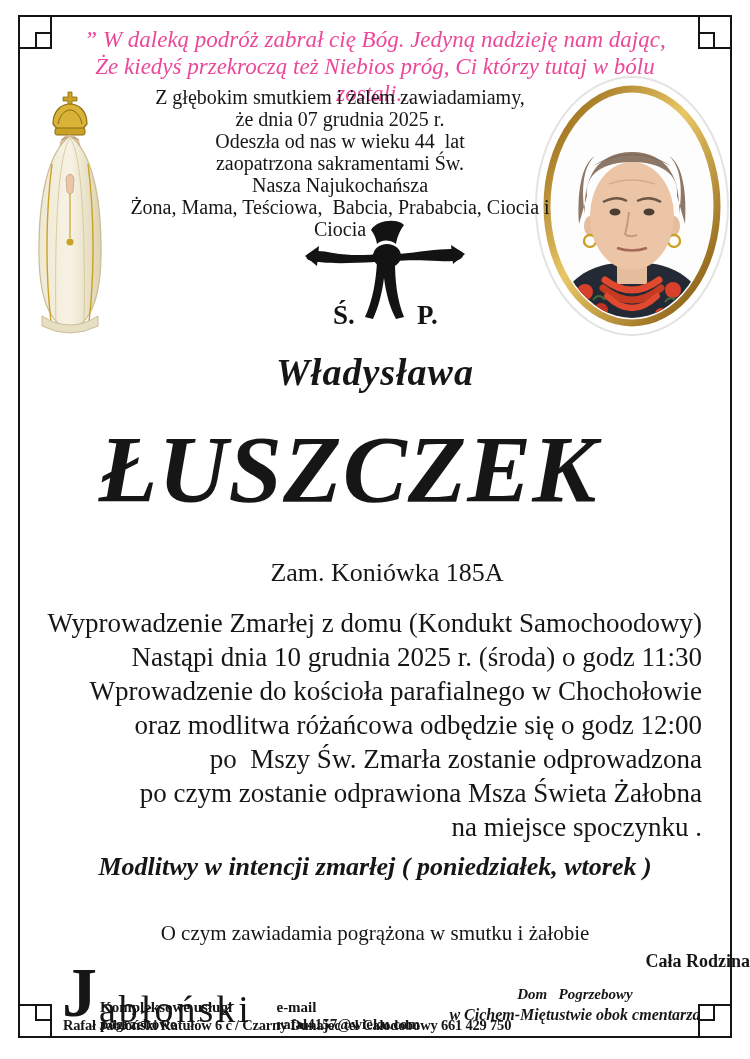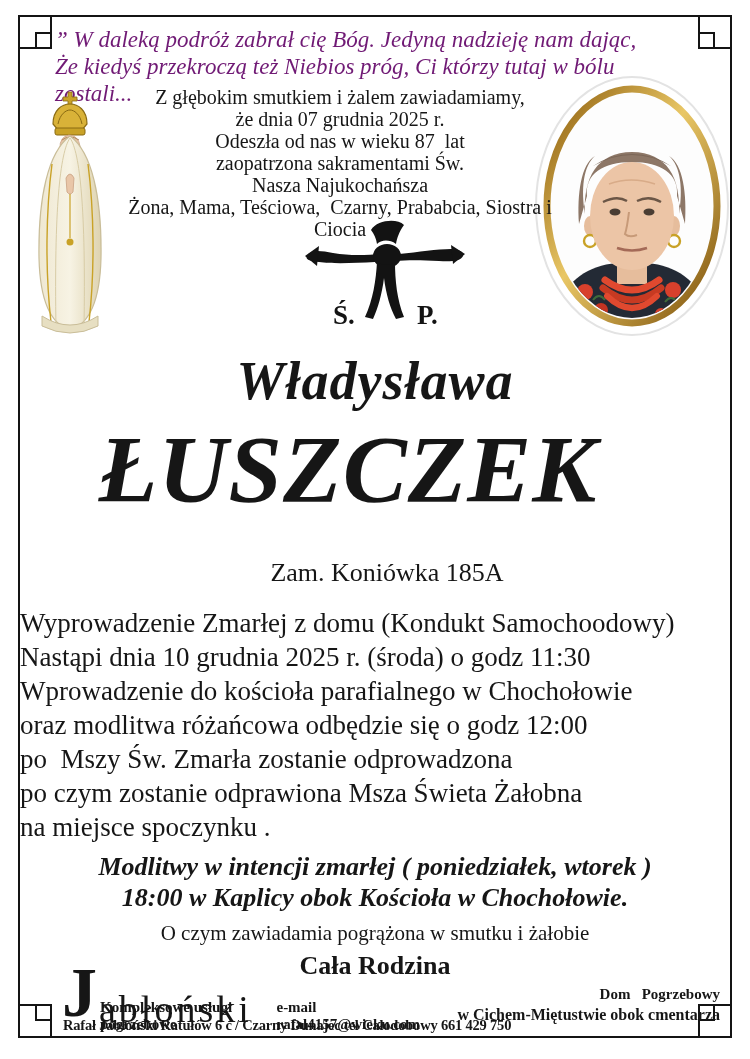--- a/index.html
+++ b/index.html
@@ -15,69 +15,69 @@
   .fl-right{left:730px;top:49px;width:2px;height:955px;}
   .corner-big{position:absolute;width:34px;height:34px;border:2px solid #141414;box-sizing:border-box;background:#fff;}
   .corner-small{position:absolute;width:17px;height:17px;border:2px solid #141414;box-sizing:border-box;background:#fff;}
   .cb-tl{left:18px;top:15px;}   .cs-tl{left:35px;top:32px;}
   .cb-tr{left:698px;top:15px;}  .cs-tr{left:698px;top:32px;}
   .cb-bl{left:18px;top:1004px;} .cs-bl{left:35px;top:1004px;}
   .cb-br{left:698px;top:1004px;}.cs-br{left:698px;top:1004px;}
   
   .line{white-space:pre-wrap;}
   .quote{
-    position:absolute;left:55px;top:26px;width:640px;
-    font-style:italic;font-size:23px;line-height:27px;color:#701a75;
+    position:absolute;left:55px;top:26px;width:640px;text-align:center;
+    font-style:italic;font-size:23px;line-height:27px;color:#ec4899;
   }
   .announcement{
     position:absolute;left:115px;top:86px;width:450px;text-align:center;
     font-size:20px;line-height:22px;
   }
   .cross-block{position:absolute;left:303px;top:216px;width:164px;height:118px;}
   .first-name{
     position:absolute;left:0;top:350px;width:750px;text-align:center;
-    font-size:54px;font-weight:bold;font-style:italic;letter-spacing:1px;
+    font-size:38px;font-weight:bold;font-style:italic;letter-spacing:1px;
   }
   .last-name{
     position:absolute;left:0;top:414px;width:696px;text-align:center;
     font-size:96px;font-weight:bold;font-style:italic;letter-spacing:1px;
   }
   .residence{
     position:absolute;left:0;top:558px;width:750px;text-align:center;font-size:26px;margin-left:12px;
   }
   .ceremony{
-    position:absolute;left:20px;top:606px;width:682px;text-align:left;
+    position:absolute;left:20px;top:606px;width:682px;text-align:right;
     font-size:27px;line-height:34px;
   }
   .prayers{
     position:absolute;left:20px;top:851px;width:710px;text-align:center;
     font-size:26px;line-height:31px;font-weight:bold;font-style:italic;
   }
   .closing-1{position:absolute;left:0;top:921px;width:750px;text-align:center;font-size:21px;}
-  .closing-2{position:absolute;left:0;top:951px;width:750px;text-align:center;font-size:26px;font-weight:bold;}
+  .closing-2{position:absolute;left:0;top:951px;width:750px;text-align:right;font-size:18px;font-weight:bold;}
   
   .logo-initial{
     position:absolute;left:62px;top:958px;font-size:70px;font-weight:bold;
     line-height:70px;font-family:"Liberation Serif",serif;
   }
   .logo-rest{
     position:absolute;left:99px;top:962px;font-size:38px;font-weight:normal;
     letter-spacing:3px;line-height:38px;margin-top:28px;
   }
   .logo-row2{
     position:absolute;left:100px;top:999px;width:320px;display:flex;gap:28px;
     font-size:15px;font-weight:bold;white-space:nowrap;
   }
   .logo-row3{
     position:absolute;left:63px;top:1017px;font-size:14.5px;font-weight:bold;
     white-space:nowrap;letter-spacing:-0.2px;
   }
   .chapel{
-    position:absolute;left:430px;top:984px;width:290px;text-align:right;
-    font-weight:bold;
+    position:absolute;left:430px;top:984px;width:290px;text-align:center;
+    font-weight:bold;font-style:italic;
   }
   .chapel-1{font-size:15px;line-height:20px;}
   .chapel-2{font-size:16px;line-height:22px;}
 </style>
 </head>
 <body>
 
 <div class="page">
 
   <div>
@@ -178,24 +178,24 @@
       <ellipse cx="116" cy="138" rx="5.5" ry="3.4" fill="#4a3d33"></ellipse>
       <path d="M96,138 q-2,16 -4,22 q4,4 12,1" stroke="#c79a78" stroke-width="2" fill="none"></path>
       <path d="M84,174 q15,5 30,0" stroke="#a46a57" stroke-width="2.6" fill="none"></path>
       <path d="M76,110 q22,-8 46,0" stroke="#d8ab88" stroke-width="1.6" fill="none"></path>
     </g>
   </svg>
 
   <div class="announcement">
     <div class="line">Z głębokim smutkiem i żalem zawiadamiamy,</div>
     <div class="line">że dnia 07 grudnia 2025 r.</div>
-    <div class="line">Odeszła od nas w wieku 87  lat</div>
+    <div class="line">Odeszła od nas w wieku 44  lat</div>
     <div class="line">zaopatrzona sakramentami Św.</div>
     <div class="line">Nasza Najukochańsza</div>
-    <div class="line">Żona, Mama, Teściowa,  Czarny, Prababcia, Siostra i Ciocia</div>
+    <div class="line">Żona, Mama, Teściowa,  Babcia, Prababcia, Ciocia i Ciocia</div>
   </div>
 
   <div class="cross-block">
     <svg width="164" height="118" viewBox="0 0 164 118">
       <g fill="#131313">
 
         <path d="M68,14 C74,4 94,2 101,9 C96,16 94,22 93,28 C86,23 78,24 74,28 C73,22 71,18 68,14 Z"></path>
 
         <path d="M4,40 C8,33 18,35 30,37 C48,40 62,39 80,38 L96,38 C116,36 134,33 148,33 C156,33 161,36 160,40 C158,45 148,46 136,45 C118,44 104,44 92,45 L72,46 C52,47 30,48 16,46 C8,45 2,44 4,40 Z"></path>
         <path d="M2,40 L16,30 L14,50 Z"></path>
@@ -221,21 +221,20 @@
     <div class="line">Nastąpi dnia 10 grudnia 2025 r. (środa) o godz 11:30</div>
     <div class="line">Wprowadzenie do kościoła parafialnego w Chochołowie</div>
     <div class="line">oraz modlitwa różańcowa odbędzie się o godz 12:00</div>
     <div class="line">po  Mszy Św. Zmarła zostanie odprowadzona</div>
     <div class="line">po czym zostanie odprawiona Msza Świeta Żałobna</div>
     <div class="line">na miejsce spoczynku .</div>
   </div>
 
   <div class="prayers">
     <div class="line">Modlitwy w intencji zmarłej ( poniedziałek, wtorek )</div>
-    <div class="line">18:00 w Kaplicy obok Kościoła w Chochołowie.</div>
   </div>
 
   <div class="closing-1 line">O czym zawiadamia pogrążona w smutku i żałobie</div>
   <div class="closing-2 line">Cała Rodzina</div>
 
   <div>
     <div class="logo-initial">J</div>
     <div class="logo-rest">abłoński</div>
     <div class="logo-row2">
       <span class="line">Kompleksowe usługi pogrzebowe</span>

